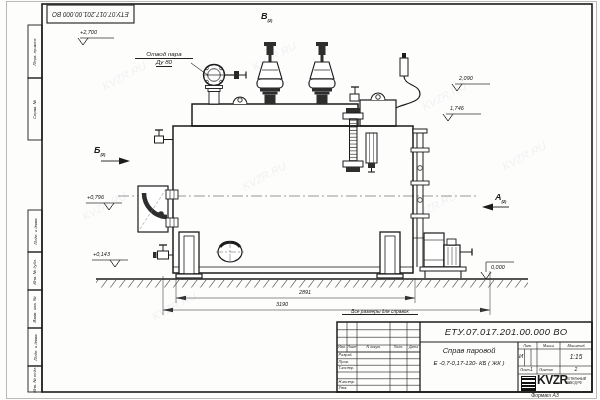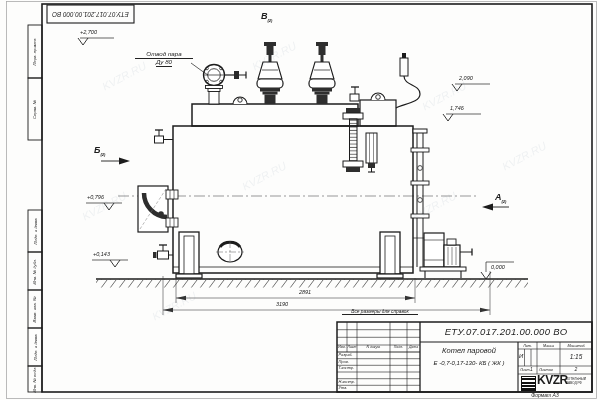--- a/index.html
+++ b/index.html
@@ -322,21 +322,21 @@
   <div class="t" style="left:459px;top:75px;font-size:5.5px">2,090</div>
   <div class="t" style="left:450px;top:105px;font-size:5.5px">1,746</div>
   <div class="t" style="left:491px;top:263.5px;font-size:5.5px">0,000</div>
 
   <div class="t c" style="left:275px;top:289px;width:60px;font-size:5.5px">2891</div>
   <div class="t c" style="left:252px;top:301px;width:60px;font-size:5.5px">3190</div>
 
   <div class="t c u" style="left:342px;top:309px;width:76px;font-size:4.8px">Все размеры для справок</div>
 
   <div class="t c" style="left:421px;top:322px;width:170px;height:20px;line-height:20px;font-size:9.5px;letter-spacing:.3px">ЕТУ.07.017.201.00.000  ВО</div>
-  <div class="t c" style="left:421px;top:347px;width:96px;font-size:7.5px">Котел паровой</div>
+  <div class="t c" style="left:421px;top:347px;width:96px;font-size:7.5px">Справ паровой</div>
   <div class="t c" style="left:421px;top:360px;width:96px;font-size:6px">Е -0,7-0,17-130- КБ ( ЖК )</div>
 
   <div class="t c" style="left:337px;top:346.2px;width:10px;font-size:3.5px">Изм.</div>
   <div class="t c" style="left:347px;top:346.2px;width:10px;font-size:3.5px">Лист</div>
   <div class="t c" style="left:357px;top:346.2px;width:33px;font-size:3.5px">N докум.</div>
   <div class="t c" style="left:390px;top:346.2px;width:17px;font-size:3.5px">Подп.</div>
   <div class="t c" style="left:407px;top:346.2px;width:13px;font-size:3.5px">Дата</div>
 
   <div class="t" style="left:338.5px;top:353px;font-size:3.9px">Разраб.</div>
   <div class="t" style="left:338.5px;top:359.8px;font-size:3.9px">Пров.</div>

